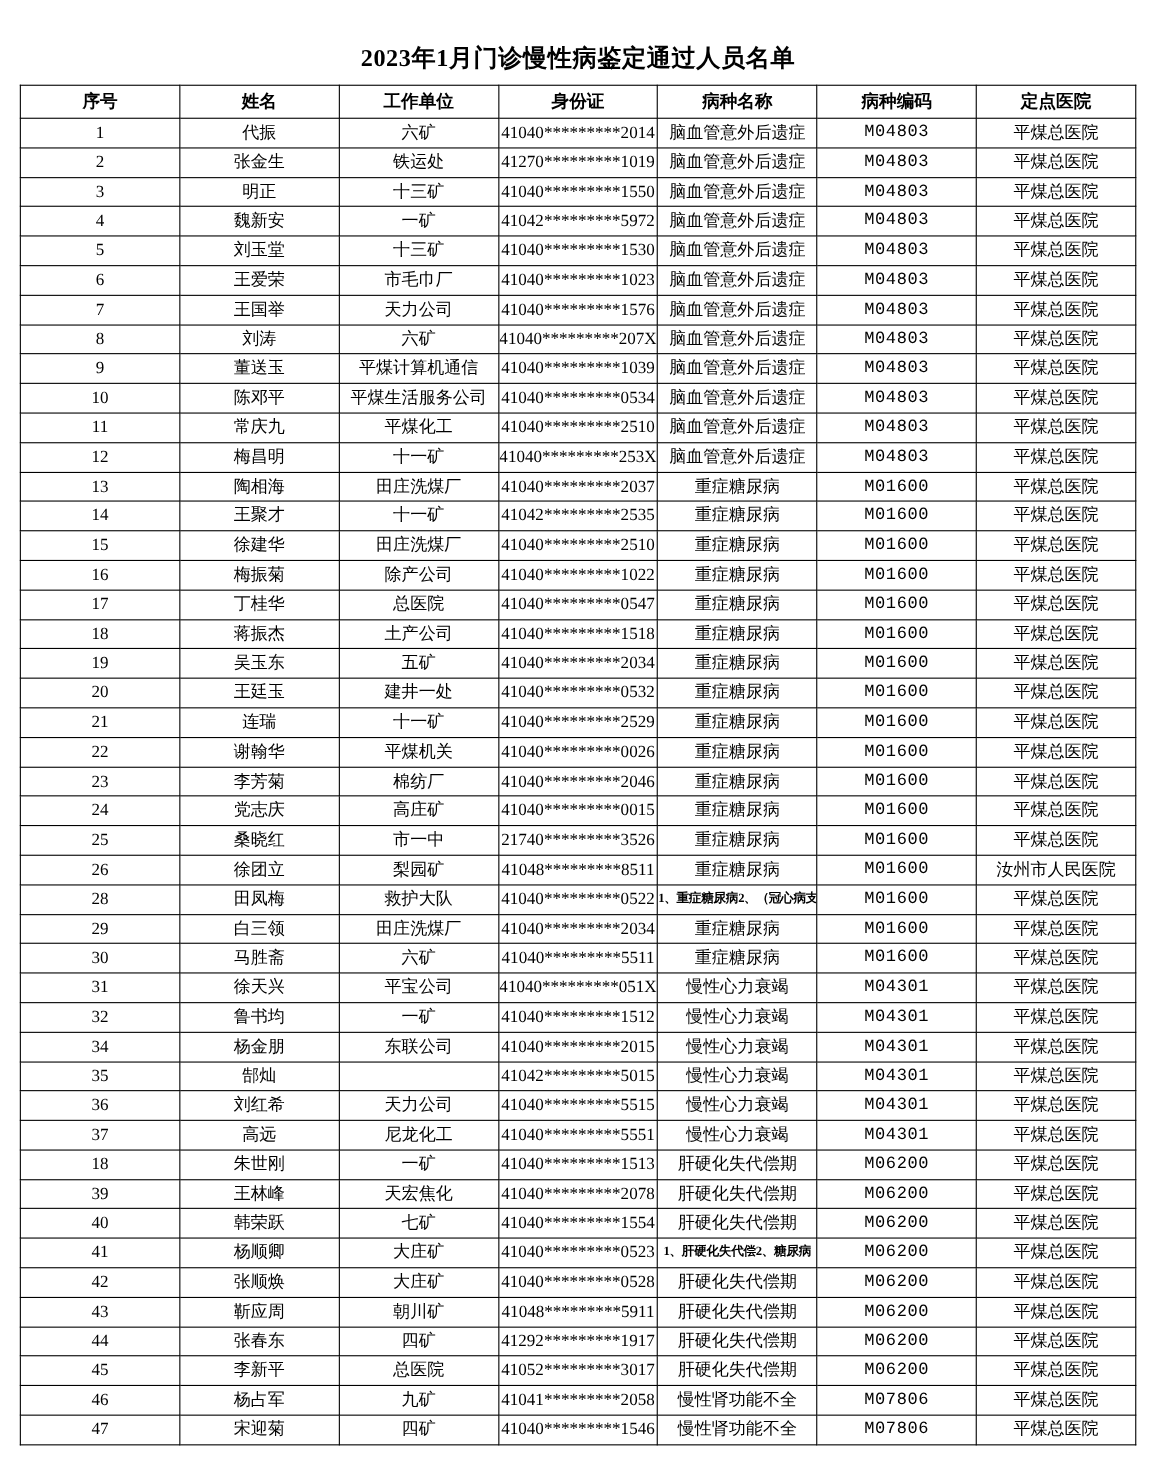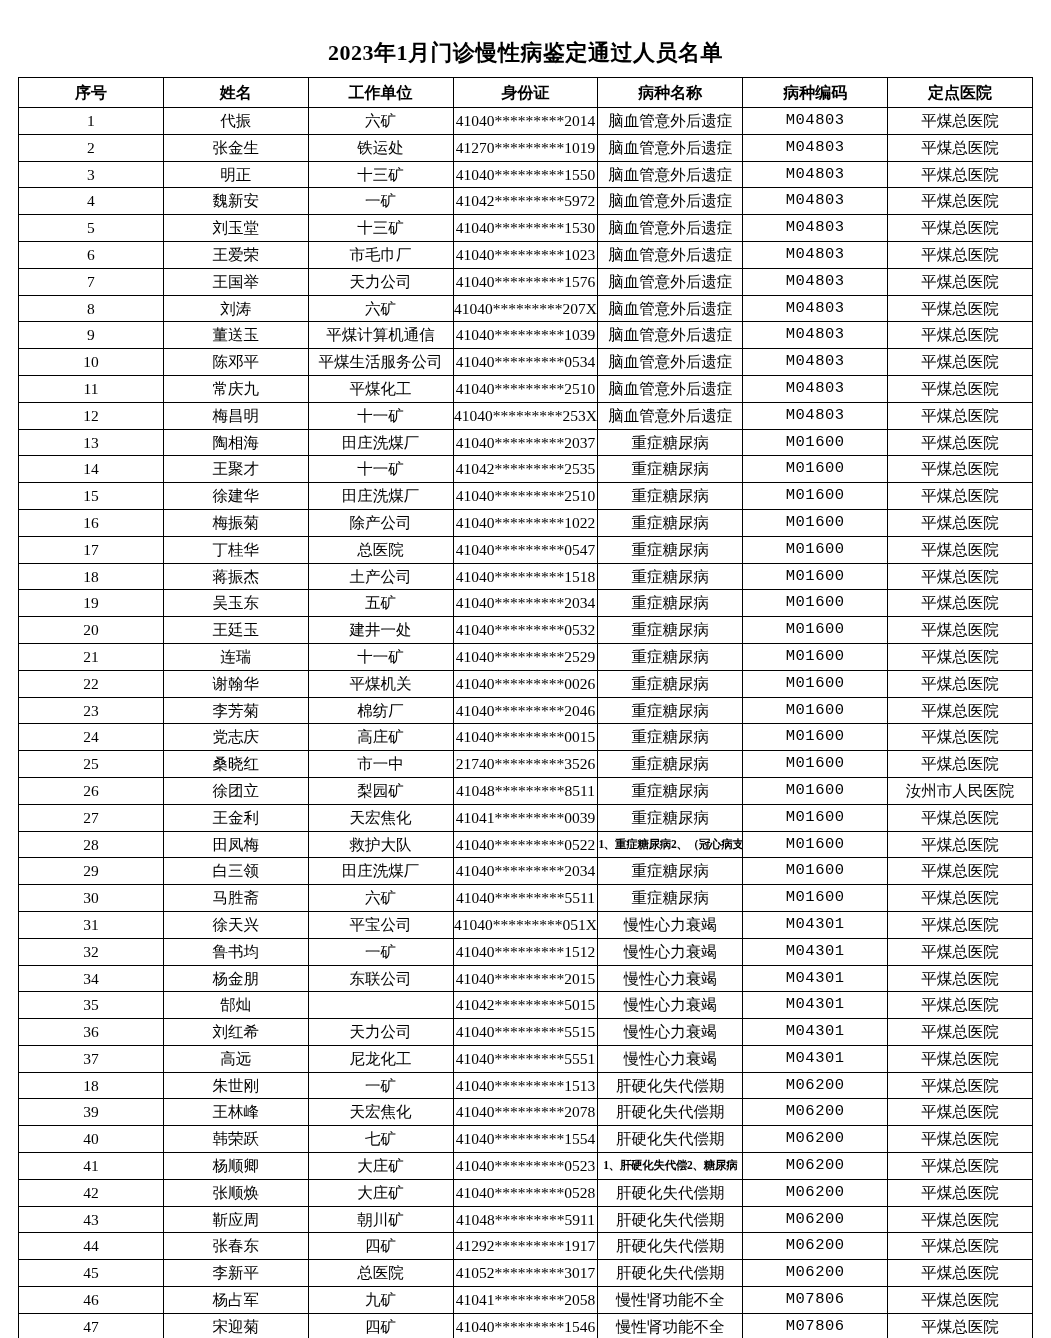--- a/index.html
+++ b/index.html
@@ -317,29 +317,20 @@
         <tr>
           <td class="c-seq">26</td>
           <td class="c-name">徐团立</td>
           <td class="c-unit">梨园矿</td>
           <td class="c-id">41048*********8511</td>
           <td class="c-dis">重症糖尿病</td>
           <td class="c-code">M01600</td>
           <td class="c-hosp">汝州市人民医院</td>
         </tr>
         <tr>
-          <td class="c-seq">27</td>
-          <td class="c-name">王金利</td>
-          <td class="c-unit">天宏焦化</td>
-          <td class="c-id">41041*********0039</td>
-          <td class="c-dis">重症糖尿病</td>
-          <td class="c-code">M01600</td>
-          <td class="c-hosp">平煤总医院</td>
-        </tr>
-        <tr>
           <td class="c-seq">28</td>
           <td class="c-name">田凤梅</td>
           <td class="c-unit">救护大队</td>
           <td class="c-id">41040*********0522</td>
           <td class="c-dis small">1、重症糖尿病2、（冠心病支架术后）</td>
           <td class="c-code">M01600</td>
           <td class="c-hosp">平煤总医院</td>
         </tr>
         <tr>
           <td class="c-seq">29</td>

